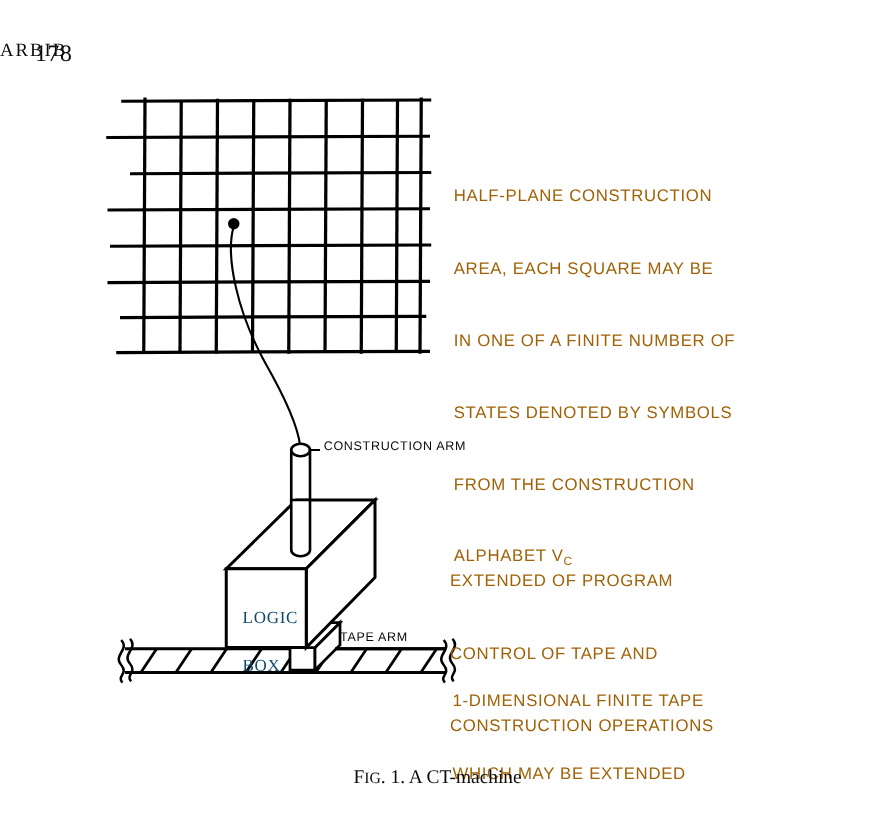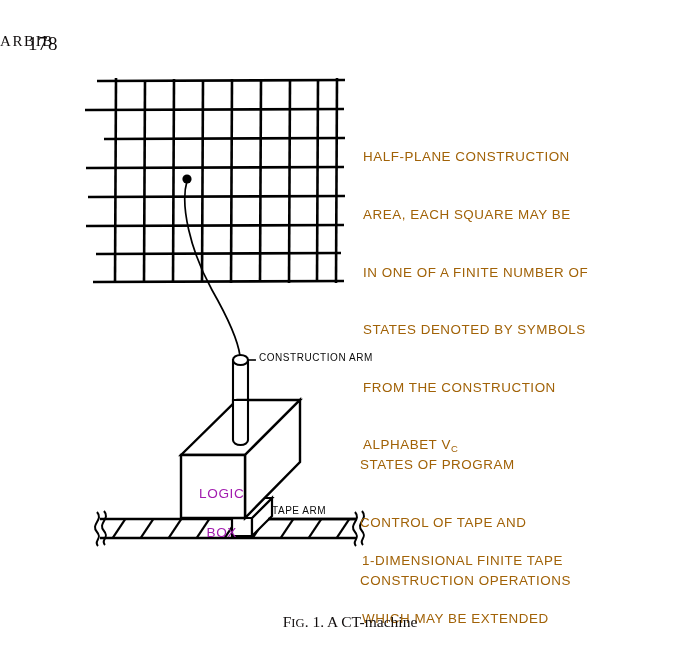--- a/index.html
+++ b/index.html
@@ -79,25 +79,25 @@
     font-size: 10px;
     letter-spacing: 0.55px;
     color: #0a0a0a;
     white-space: pre;
   }
   #label-construction-arm { left: 259px; top: 352px; }
   #label-tape-arm { left: 272px; top: 505px; }
 
   .box-face-label {
     position: absolute;
-    font-family: Liberation Sans, sans-serif;
+    font-family: Liberation Serif, serif;
     font-size: 13.6px;
     letter-spacing: 0.6px;
-    color: #a21caf;
-    text-align: center;
+    color: #0c4a6e;
+    text-align: left;
     white-space: pre;
   }
   #label-logic-box {
     left: 178px;
     top: 464px;
     width: 70px;
     line-height: 19.5px;
   }
 
   
@@ -208,21 +208,21 @@
   <div class="annotation" id="annotation-construction-area">
     <span class="ln">HALF-PLANE CONSTRUCTION</span>
     <span class="ln">AREA, EACH SQUARE MAY BE</span>
     <span class="ln">IN ONE OF A FINITE NUMBER OF</span>
     <span class="ln">STATES DENOTED BY SYMBOLS</span>
     <span class="ln">FROM THE CONSTRUCTION</span>
     <span class="ln"><span>ALPHABET V</span><sub>C</sub></span>
   </div>
 
   <div class="annotation" id="annotation-storage">
-    <span class="ln">STATES OF PROGRAM</span>
+    <span class="ln">EXTENDED OF PROGRAM</span>
     <span class="ln">CONTROL OF TAPE AND</span>
     <span class="ln">CONSTRUCTION OPERATIONS</span>
   </div>
 
   <div class="annotation" id="annotation-tape">
     <span class="ln">1-DIMENSIONAL FINITE TAPE</span>
     <span class="ln">WHICH MAY BE EXTENDED</span>
     
     
     

